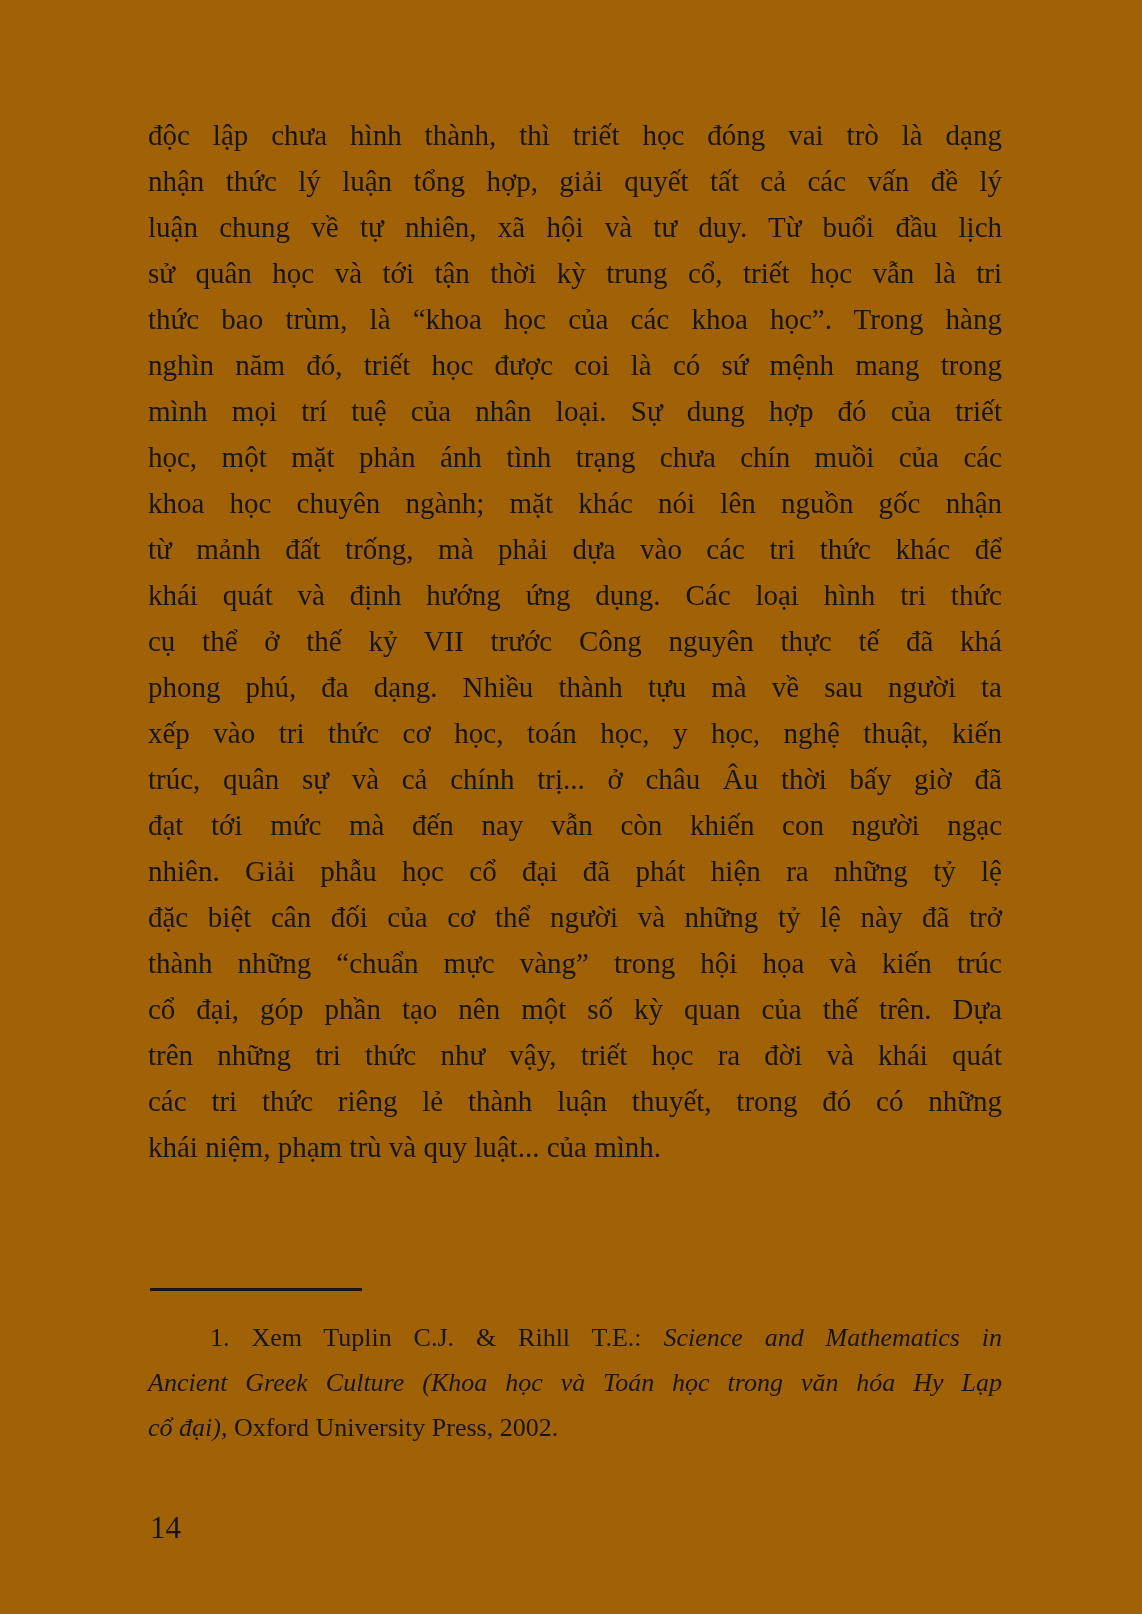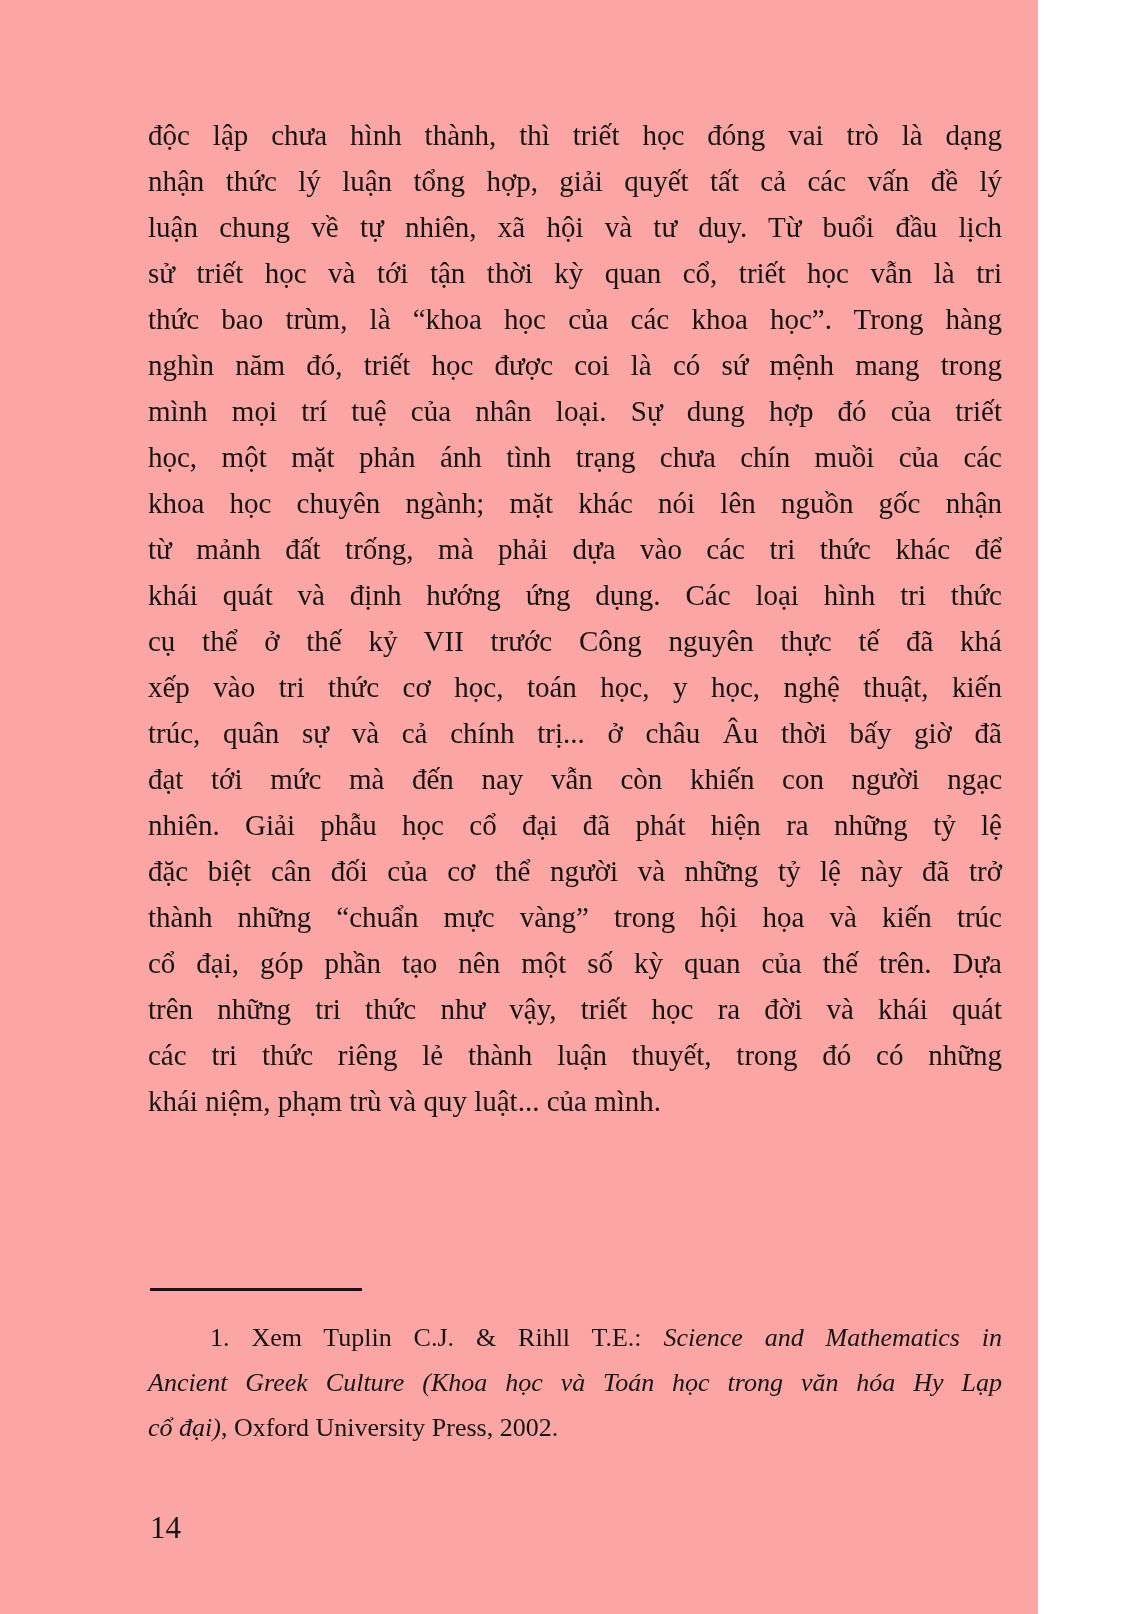--- a/index.html
+++ b/index.html
@@ -1,20 +1,20 @@
 <!DOCTYPE html>
 <html><head>
 <meta charset="utf-8">
 <style>
   html, body { margin: 0; padding: 0; background: #ffffff; }
   .page {
     position: relative;
-    width: 1038px;
+    width: 1142px;
     height: 1614px;
-    background: #fca5a5;
+    background: #a16207;
     color: #161616;
     font-family: "Liberation Serif", "DejaVu Serif", serif;
     overflow: hidden;
   }
   .body-block {
     position: absolute;
     left: 148px;
     top: 112px;
     width: 854px;
   }
@@ -61,29 +61,30 @@
 </style>
 </head>
 <body>
 
 <div class="page">
 
   <div class="body-block">
     <div class="bline">độc lập chưa hình thành, thì triết học đóng vai trò là dạng</div>
     <div class="bline">nhận thức lý luận tổng hợp, giải quyết tất cả các vấn đề lý</div>
     <div class="bline">luận chung về tự nhiên, xã hội và tư duy. Từ buổi đầu lịch</div>
-    <div class="bline">sử triết học và tới tận thời kỳ quan cổ, triết học vẫn là tri</div>
+    <div class="bline">sử quân học và tới tận thời kỳ trung cổ, triết học vẫn là tri</div>
     <div class="bline">thức bao trùm, là “khoa học của các khoa học”. Trong hàng</div>
     <div class="bline">nghìn năm đó, triết học được coi là có sứ mệnh mang trong</div>
     <div class="bline">mình mọi trí tuệ của nhân loại. Sự dung hợp đó của triết</div>
     <div class="bline">học, một mặt phản ánh tình trạng chưa chín muồi của các</div>
     <div class="bline">khoa học chuyên ngành; mặt khác nói lên nguồn gốc nhận</div>
     <div class="bline">từ mảnh đất trống, mà phải dựa vào các tri thức khác để</div>
     <div class="bline">khái quát và định hướng ứng dụng. Các loại hình tri thức</div>
     <div class="bline">cụ thể ở thế kỷ VII trước Công nguyên thực tế đã khá</div>
+    <div class="bline">phong phú, đa dạng. Nhiều thành tựu mà về sau người ta</div>
     <div class="bline">xếp vào tri thức cơ học, toán học, y học, nghệ thuật, kiến</div>
     <div class="bline">trúc, quân sự và cả chính trị... ở châu Âu thời bấy giờ đã</div>
     <div class="bline">đạt tới mức mà đến nay vẫn còn khiến con người ngạc</div>
     <div class="bline">nhiên. Giải phẫu học cổ đại đã phát hiện ra những tỷ lệ</div>
     <div class="bline">đặc biệt cân đối của cơ thể người và những tỷ lệ này đã trở</div>
     <div class="bline">thành những “chuẩn mực vàng” trong hội họa và kiến trúc</div>
     <div class="bline">cổ đại, góp phần tạo nên một số kỳ quan của thế trên. Dựa</div>
     <div class="bline">trên những tri thức như vậy, triết học ra đời và khái quát</div>
     <div class="bline">các tri thức riêng lẻ thành luận thuyết, trong đó có những</div>
     <div class="bline last">khái niệm, phạm trù và quy luật... của mình.</div>

